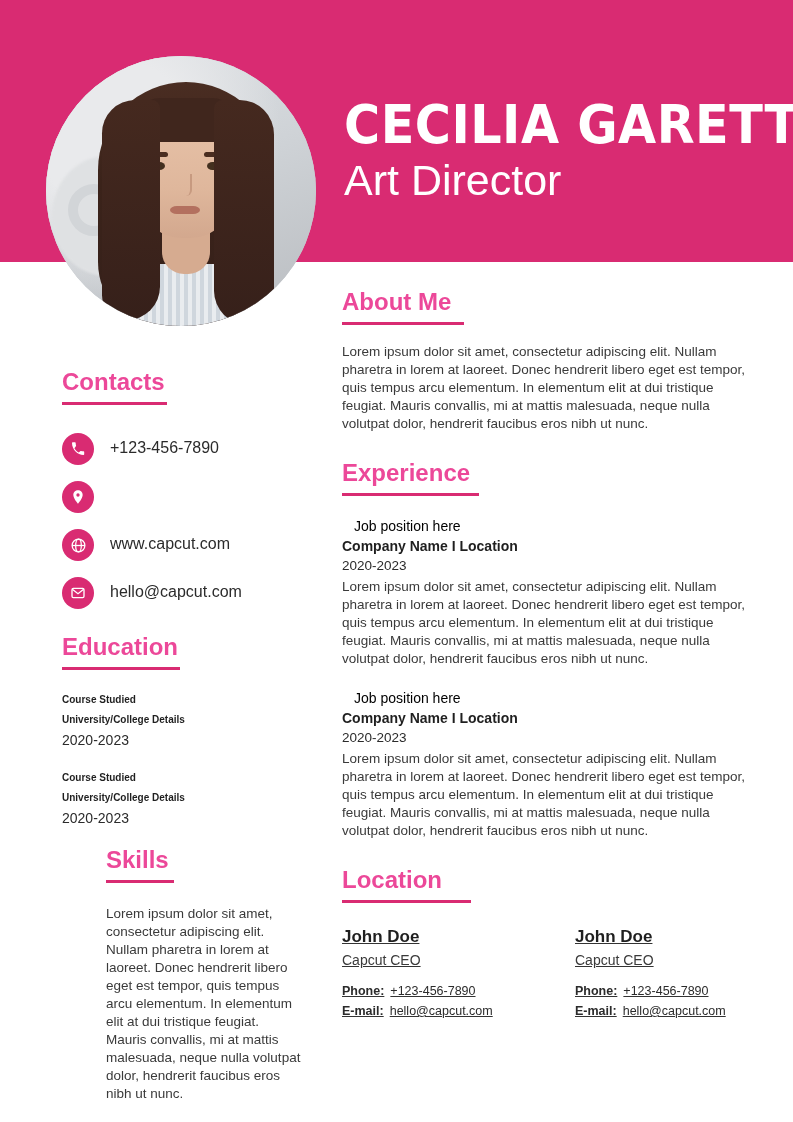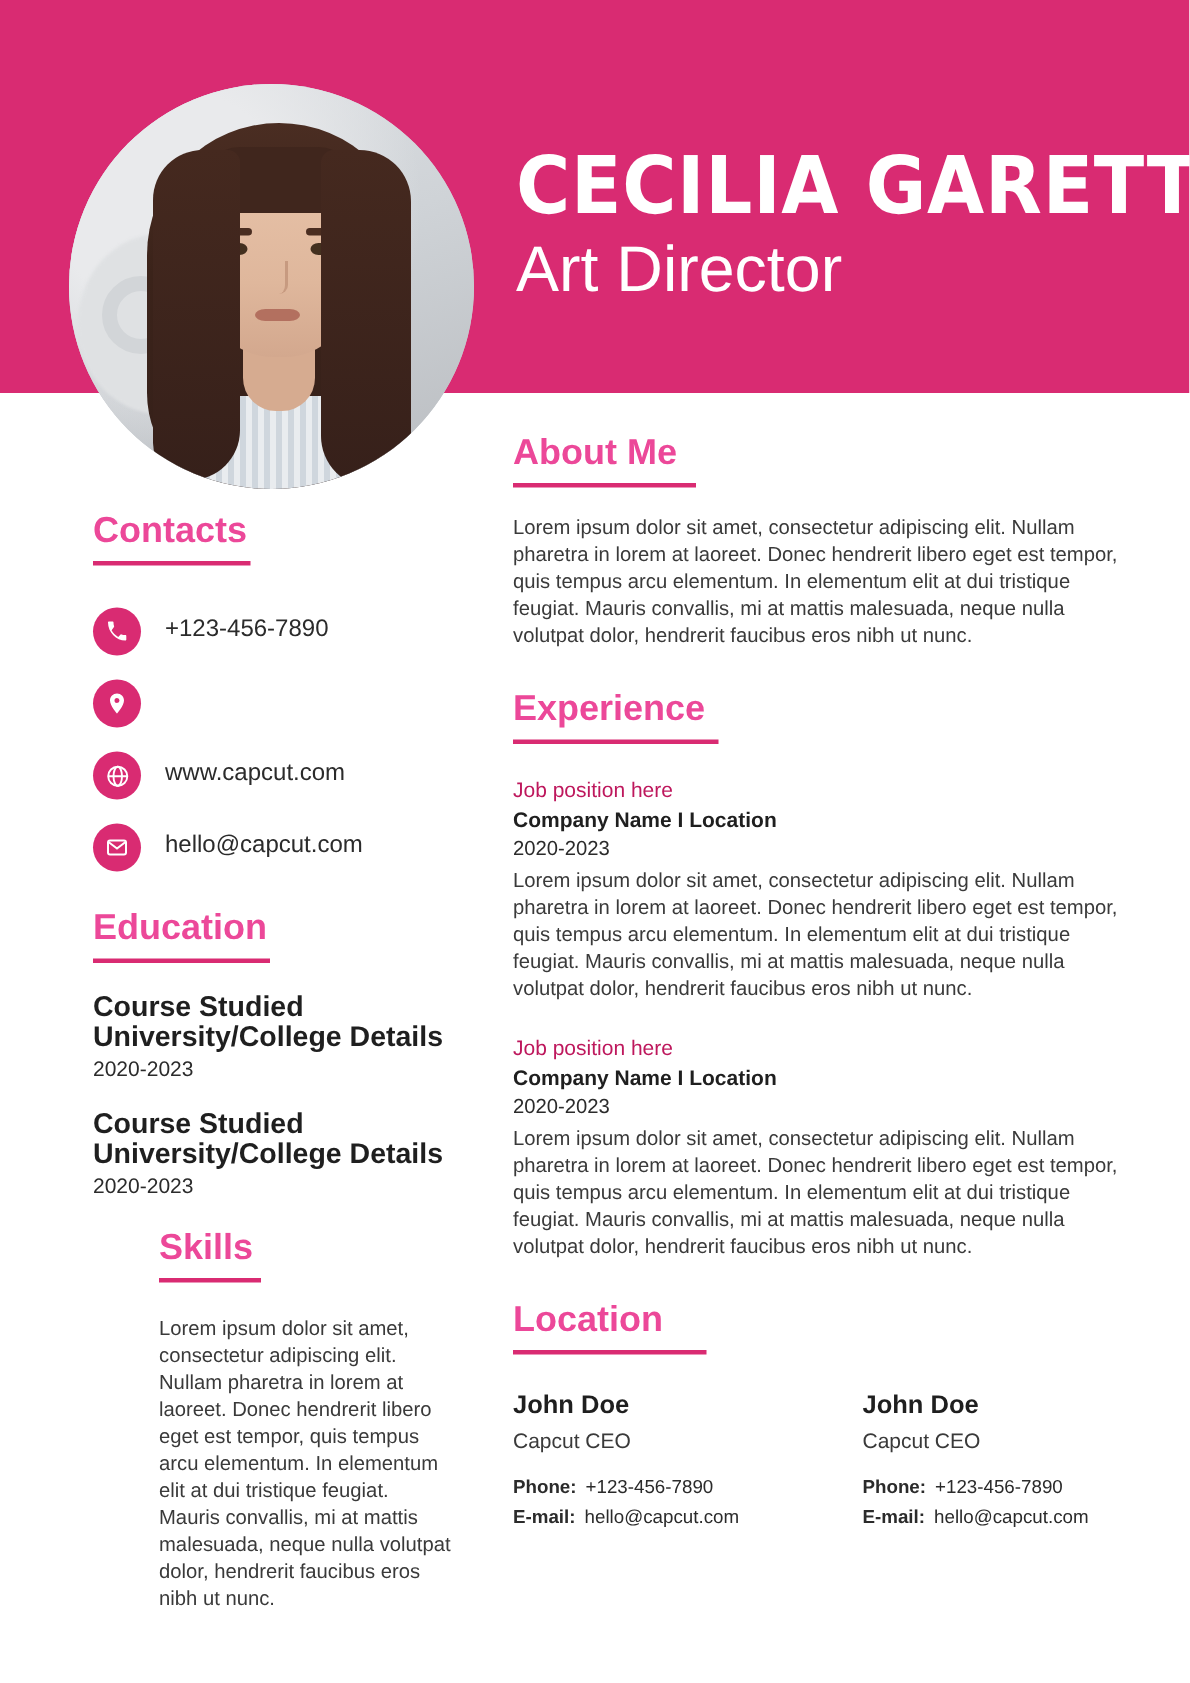--- a/index.html
+++ b/index.html
@@ -190,21 +190,21 @@
     width: 160px;
     height: 70px;
     background: repeating-linear-gradient(90deg, #e9ecef 0 4px, #cfd6dd 4px 8px);
     border-radius: 30px 30px 0 0;
   }
 
   
   .left-col {
     position: absolute;
     left: 62px;
-    top: 340px;
+    top: 368px;
     width: 240px;
   }
   .right-col {
     position: absolute;
     left: 342px;
     top: 288px;
     width: 410px;
   }
 
   .section-head {
@@ -254,21 +254,21 @@
     font-size: 16px;
     line-height: 22px;
     color: #2b2b2b;
     padding-top: 4px;
   }
 
   
   .edu-block { margin-top: 20px; }
   .edu-item { margin-bottom: 18px; }
   .edu-line-bold {
-    font-size: 19px;
+    font-size: 10px;
     font-weight: bold;
     line-height: 20px;
     color: #1f1f1f;
   }
   .edu-date {
     font-size: 14px;
     line-height: 20px;
     color: #2b2b2b;
   }
 
@@ -287,21 +287,22 @@
   .about-text {
     margin-top: 18px;
     font-size: 13.5px;
     line-height: 18px;
     color: #3a3a3a;
   }
   .exp-item { margin-top: 20px; }
   .exp-position {
     font-size: 14px;
     line-height: 20px;
-    color: #be185d;
+    color: #000000;
+    margin-left: 12px;
   }
   .exp-company {
     font-size: 14px;
     font-weight: bold;
     line-height: 20px;
     color: #1f1f1f;
   }
   .exp-date {
     font-size: 13.5px;
     line-height: 20px;
@@ -313,21 +314,21 @@
     line-height: 18px;
     color: #3a3a3a;
   }
 
   
   .ref-grid {
     display: flex;
     gap: 58px;
     margin-top: 22px;
   }
-  .ref-card { width: 175px; }
+  .ref-card { width: 175px; text-decoration: underline; }
   .ref-name {
     font-size: 17px;
     font-weight: bold;
     color: #1f1f1f;
     line-height: 24px;
   }
   .ref-role {
     font-size: 14px;
     color: #3a3a3a;
     line-height: 22px;

